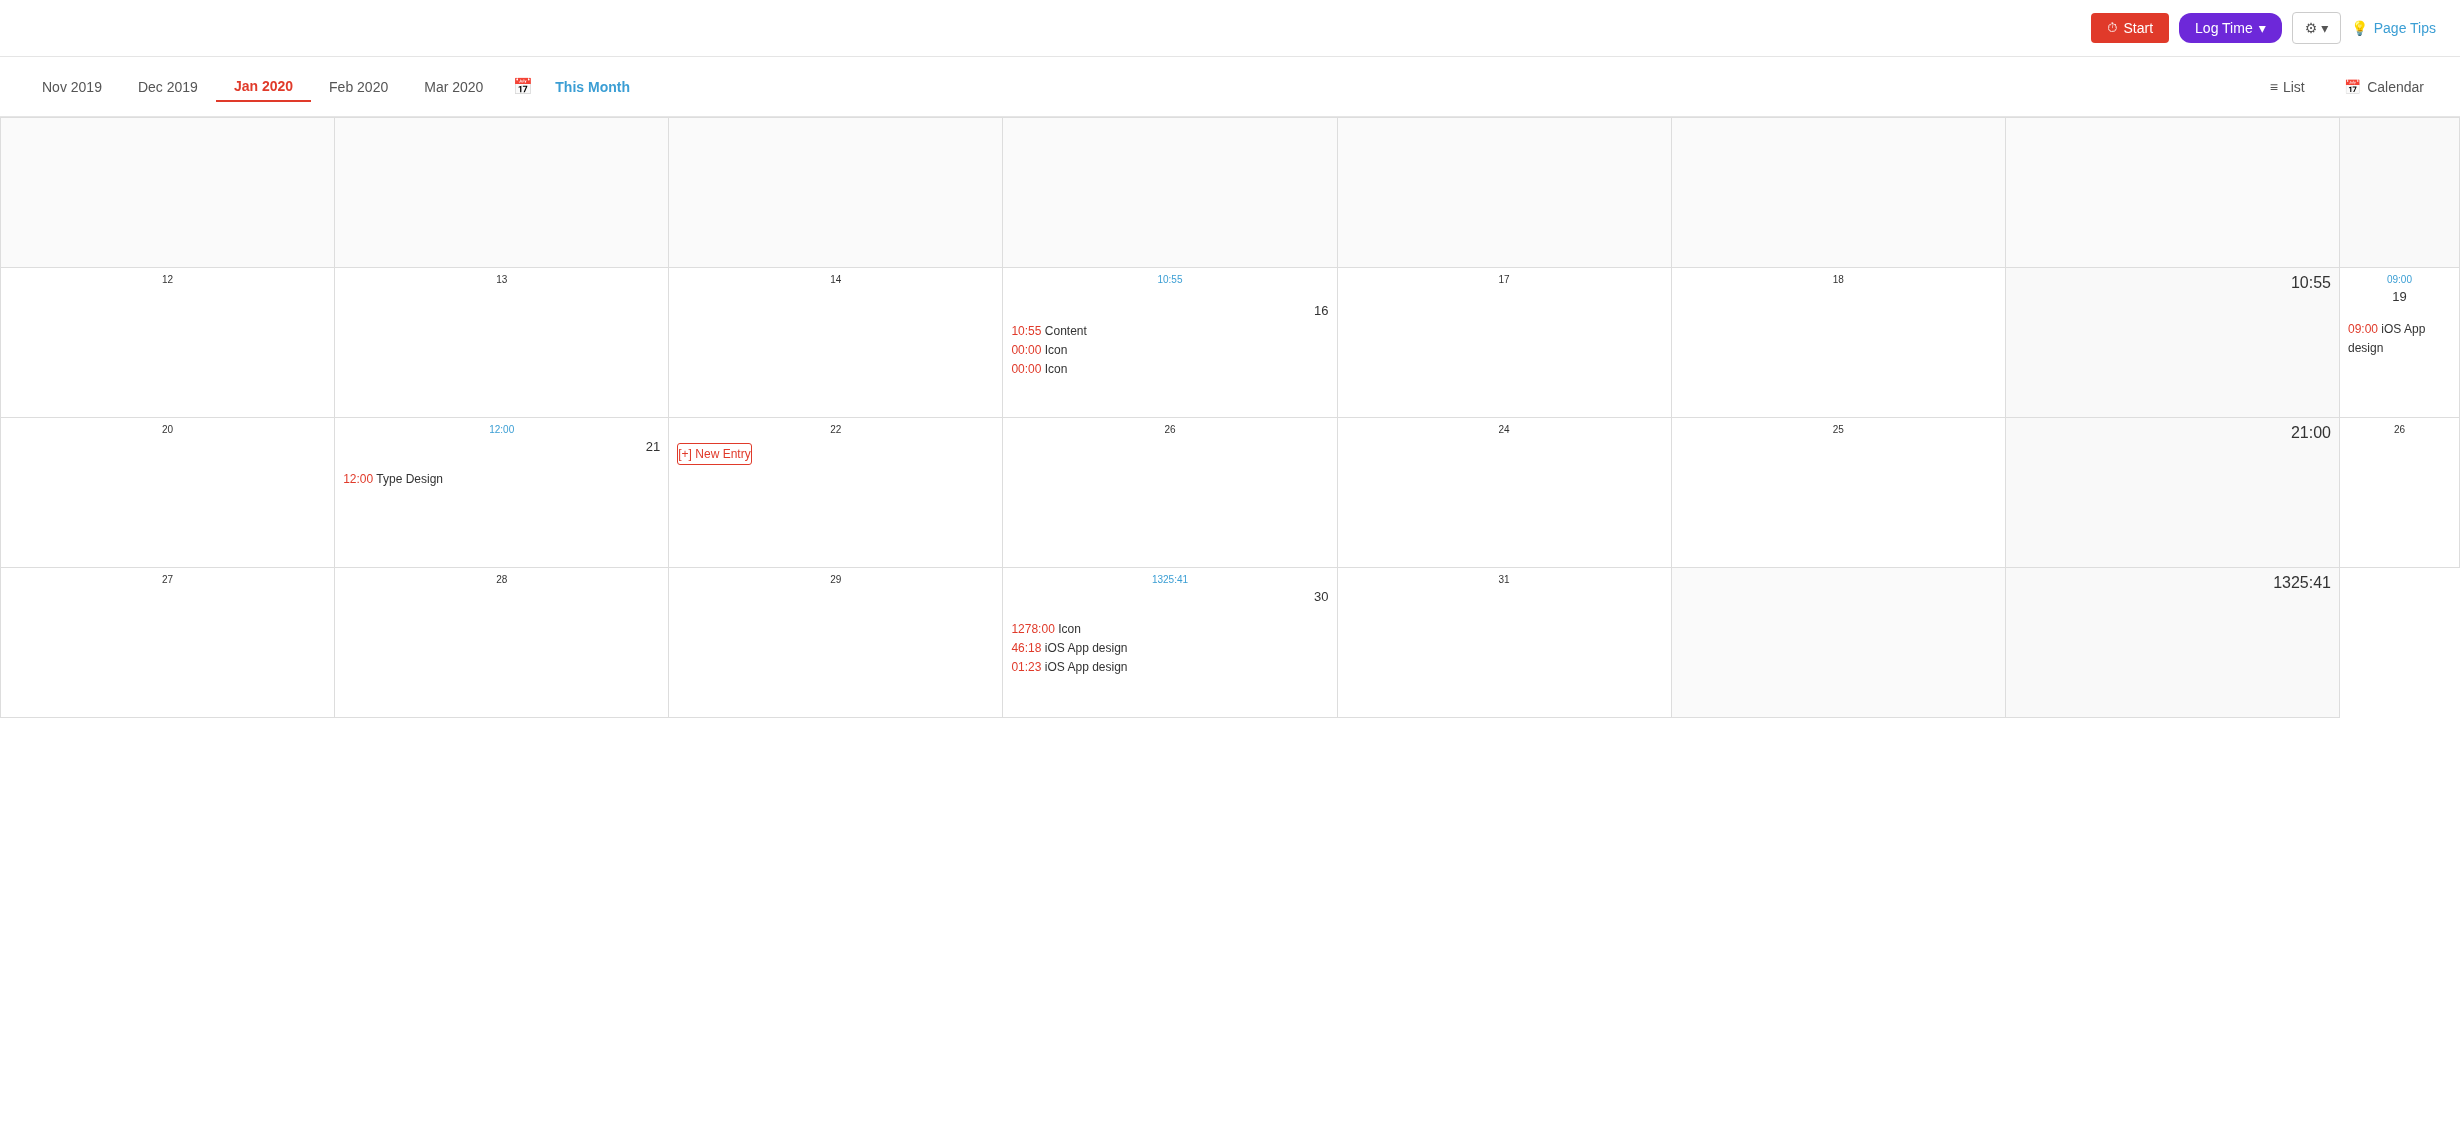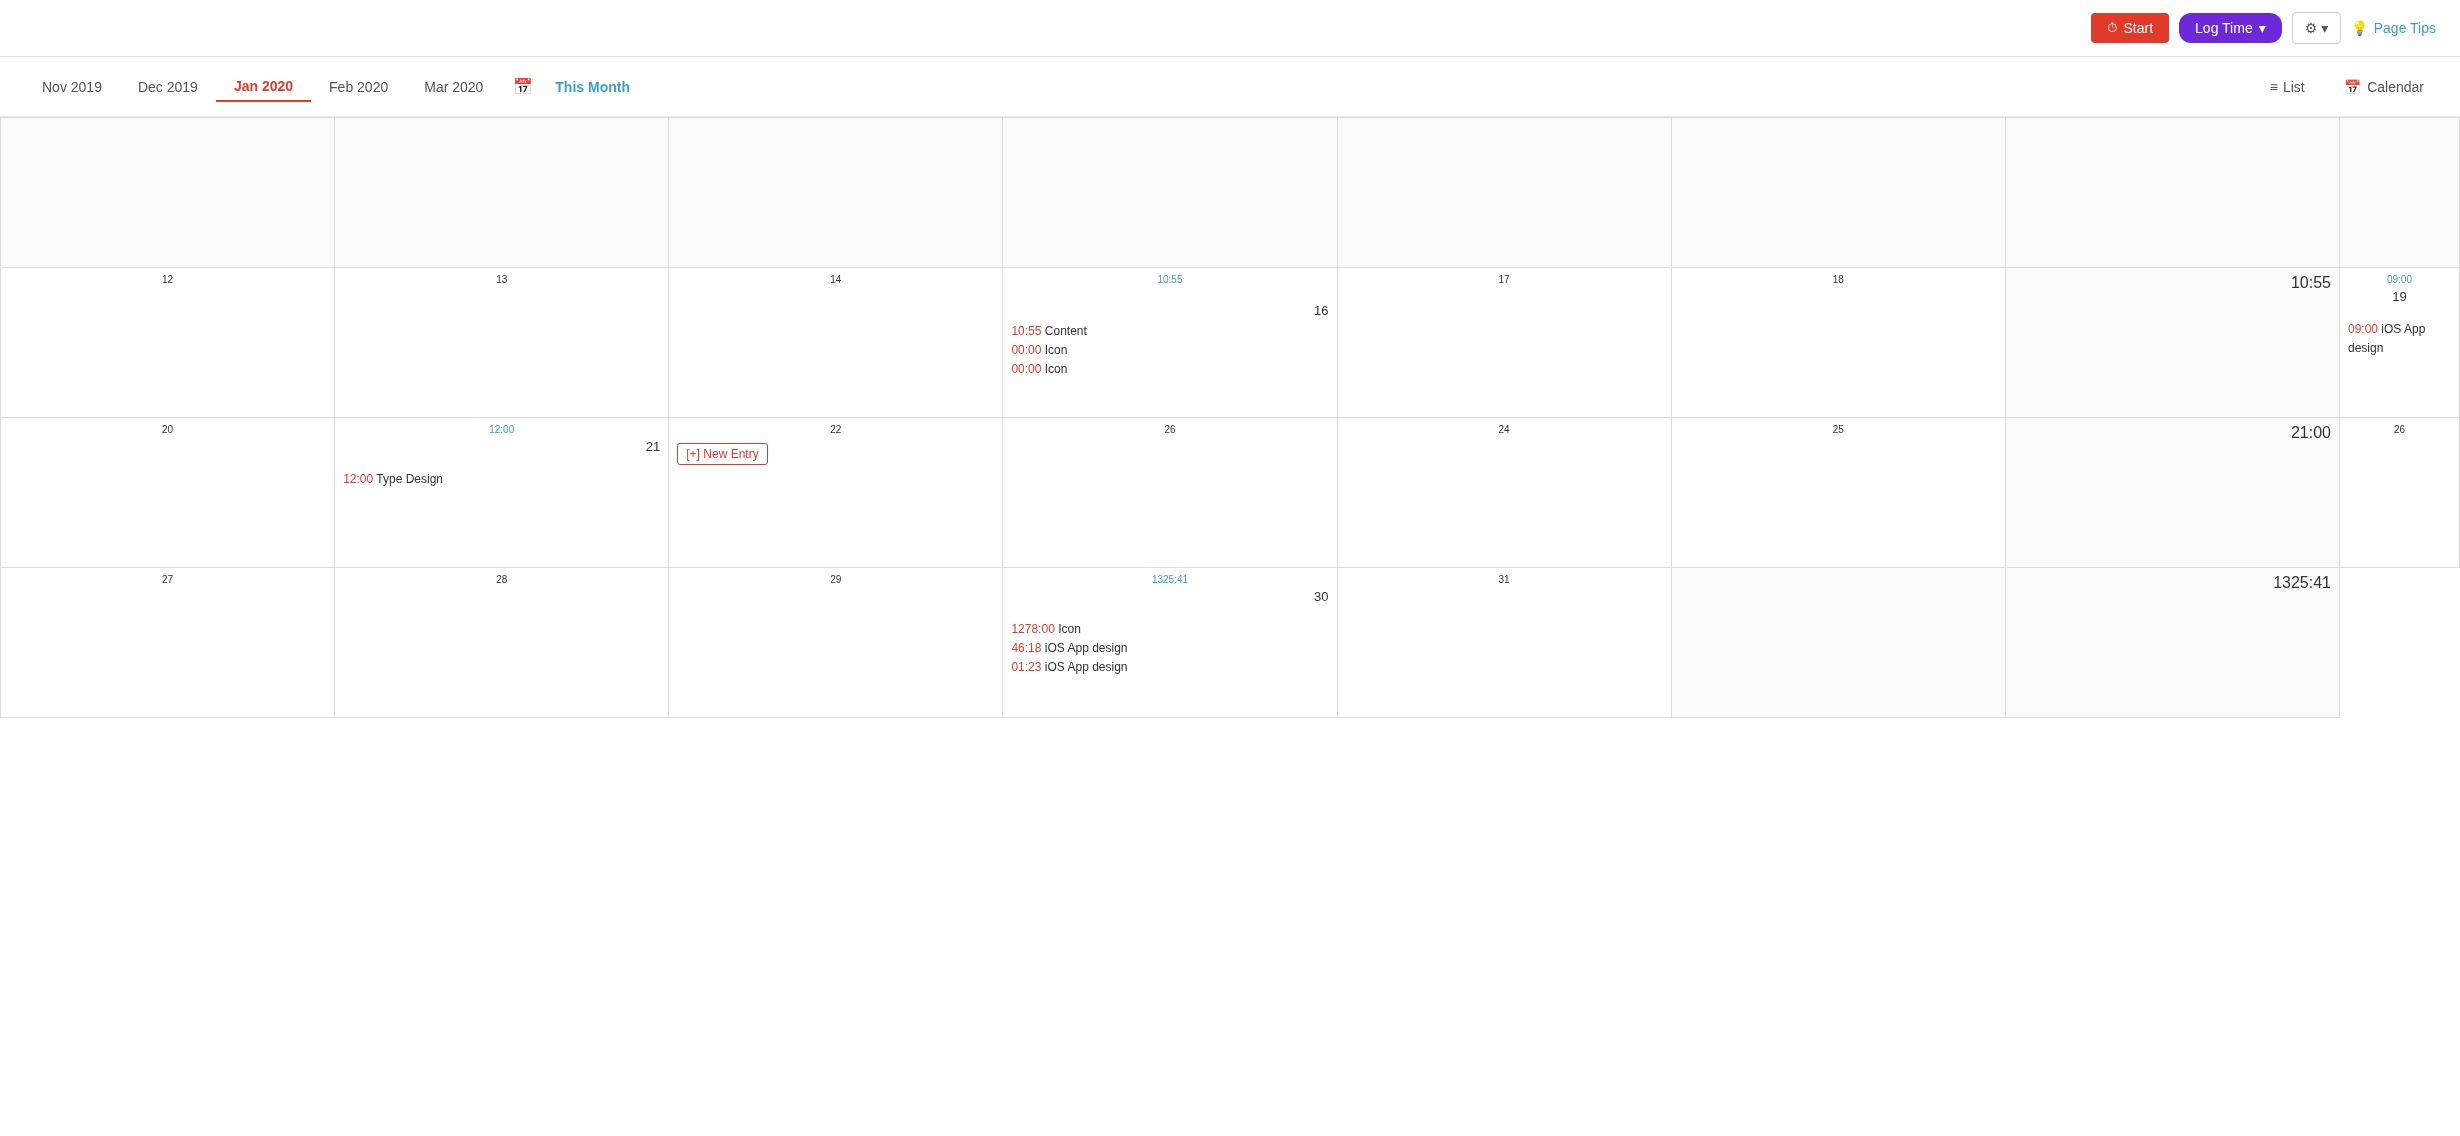--- a/index.html
+++ b/index.html
@@ -168,21 +168,21 @@
       font-size: 12px;
       line-height: 1.6;
       margin-top: 16px;
     }
     .time-red { color: #e03a2a; }
     .new-entry-btn {
       display: inline-block;
       border: 1px solid #e03a2a;
       color: #e03a2a;
       border-radius: 3px;
-      padding: 3px 8px;
+      padding: 3px 0;
       font-size: 12px;
       cursor: pointer;
       background: none;
       margin-top: 2px;
     }
     .empty-cell {
       background: #fafafa;
     }
   </style>
 </head>

